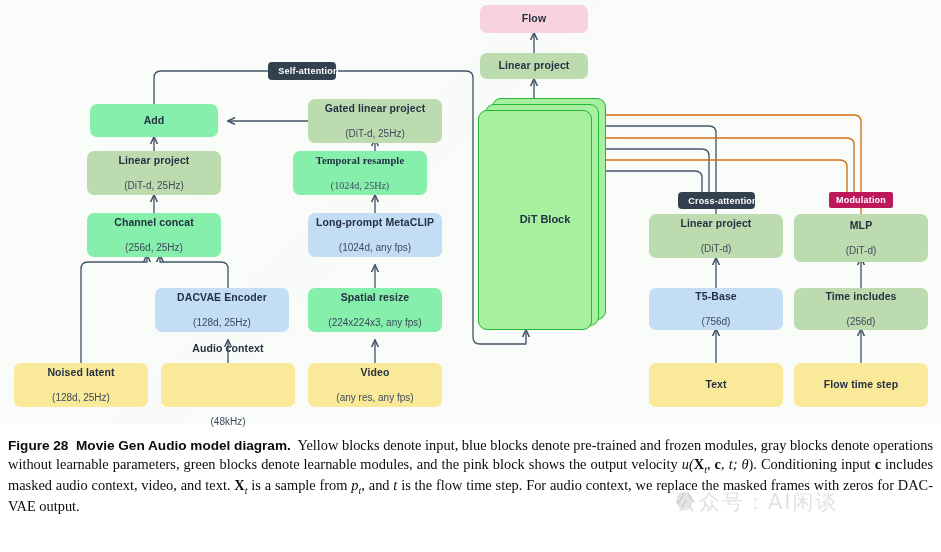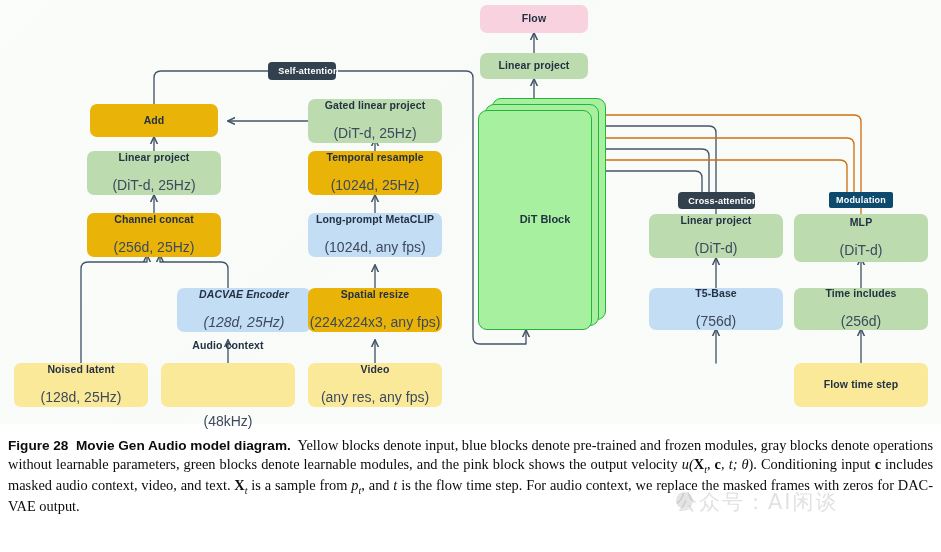--- a/index.html
+++ b/index.html
@@ -27,26 +27,26 @@
     display:flex;flex-direction:column;
     align-items:center;justify-content:center;
     text-align:center;
     box-sizing:border-box;
     line-height:1.25;
   }
   .node .t1{
     font-size:10.5px;font-weight:bold;color:#243143;letter-spacing:.1px;
   }
   .node .t2{
-    font-size:14px;font-weight:normal;color:#3d4a5c;margin-top:13px;
+    font-size:10px;font-weight:normal;color:#3d4a5c;margin-top:13px;
   }
   .n-yellow{background:#fbe99a;}
   .n-blue{background:#c3ddf5;}
   .n-green{background:#bcdcb0;}
-  .n-gray{background:#eab308;}
+  .n-gray{background:#86efac;}
   .n-pink{background:#f8d2de;}
 
   
   .dit-wrap{position:absolute;}
   .dit-card{
     position:absolute;
     background:#a6f0a0;
     border:1.6px solid #25b43a;
     border-radius:9px;
     box-sizing:border-box;
@@ -60,21 +60,21 @@
   
   .badge{
     position:absolute;
     display:flex;align-items:center;justify-content:center;
     font-size:9px;font-weight:bold;color:#ffffff;
     box-sizing:border-box;
     letter-spacing:.2px;
     white-space:nowrap;
   }
   .badge-dark{background:#33414f;border-radius:4px;padding-left:13px;}
-  .badge-orange{background:#0c4a6e;border-radius:2px;}
+  .badge-orange{background:#be185d;border-radius:2px;}
 
   
   .caption{
     position:absolute;left:8px;top:436px;width:925px;
     font-family:"Liberation Serif", serif;
     font-size:14.4px;
     color:#0b0b0b;
     line-height:1.32;
     text-align:justify;
   }
@@ -169,26 +169,29 @@
   <div class="node n-yellow" style="left:161px;top:363px;width:134px;height:44px;gap:48px;">
     <span class="t1">Audio context</span>
     <span class="t2">(48kHz)</span>
   </div>
 
   <div class="node n-yellow" style="left:308px;top:363px;width:134px;height:44px;">
     <span class="t1">Video</span>
     <span class="t2">(any res, any fps)</span>
   </div>
 
+  <div class="node n-yellow" style="left:649px;top:363px;width:134px;height:44px;">
+    <span class="t1">Text</span>
+  </div>
 
   <div class="node n-yellow" style="left:794px;top:363px;width:134px;height:44px;">
     <span class="t1">Flow time step</span>
   </div>
 
-  <div class="node n-blue" style="left:177px;top:288px;width:134px;height:44px;font-style:italic;">
+  <div class="node n-blue" style="left:155px;top:288px;width:134px;height:44px;">
     <span class="t1">DACVAE Encoder</span>
     <span class="t2">(128d, 25Hz)</span>
   </div>
 
   <div class="node n-gray" style="left:308px;top:288px;width:134px;height:44px;">
     <span class="t1">Spatial resize</span>
     <span class="t2">(224x224x3, any fps)</span>
   </div>
 
   <div class="node n-blue" style="left:649px;top:288px;width:134px;height:42px;">
@@ -219,21 +222,21 @@
   <div class="node n-green" style="left:794px;top:214px;width:134px;height:48px;">
     <span class="t1">MLP</span>
     <span class="t2">(DiT-d)</span>
   </div>
 
   <div class="node n-green" style="left:87px;top:151px;width:134px;height:44px;">
     <span class="t1">Linear project</span>
     <span class="t2">(DiT-d, 25Hz)</span>
   </div>
 
-  <div class="node n-gray" style="left:308px;top:151px;width:134px;height:44px;">
+  <div class="node n-gray" style="left:293px;top:151px;width:134px;height:44px;font-family:Liberation Serif, serif;">
     <span class="t1">Temporal resample</span>
     <span class="t2">(1024d, 25Hz)</span>
   </div>
 
   <div class="node n-gray" style="left:90px;top:104px;width:128px;height:33px;">
     <span class="t1">Add</span>
   </div>
 
   <div class="node n-green" style="left:308px;top:99px;width:134px;height:44px;">
     <span class="t1">Gated linear project</span>

